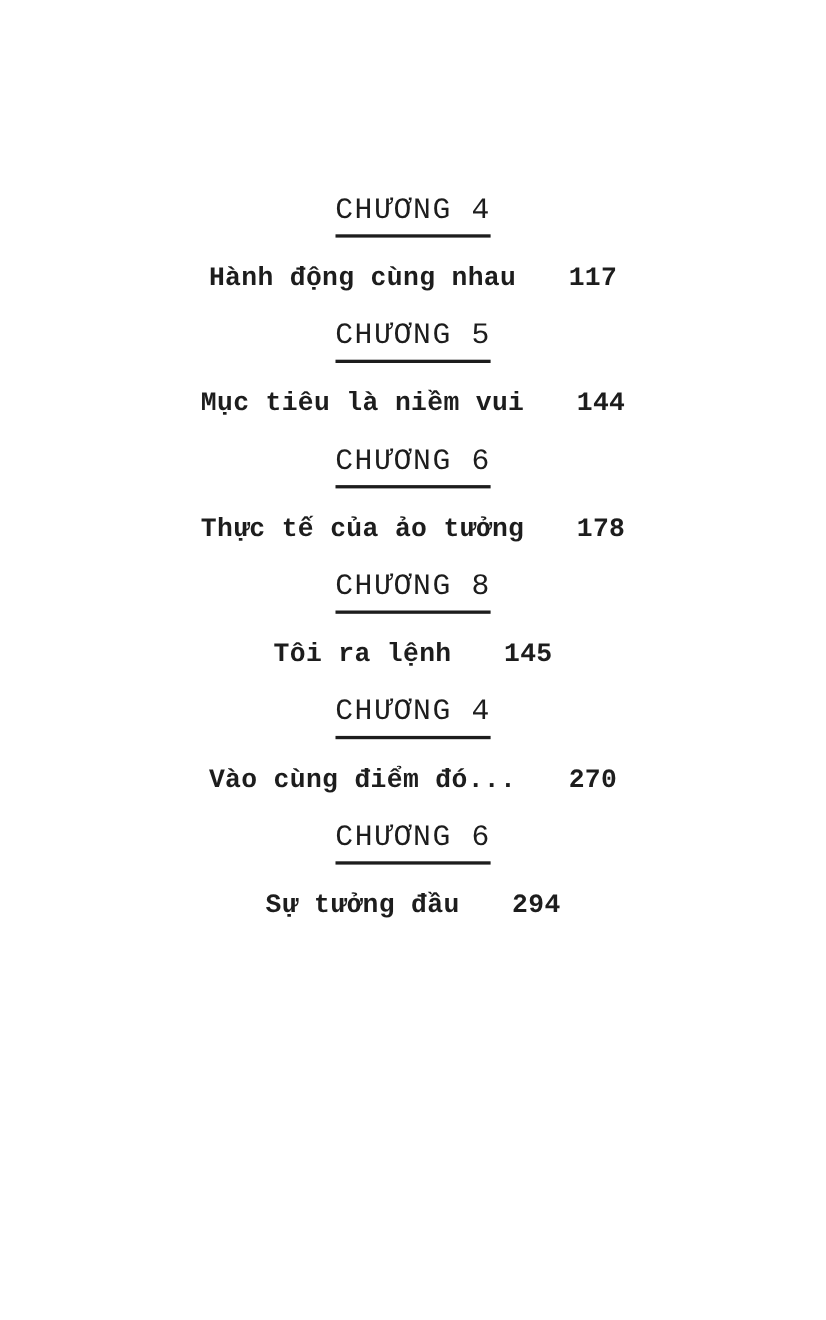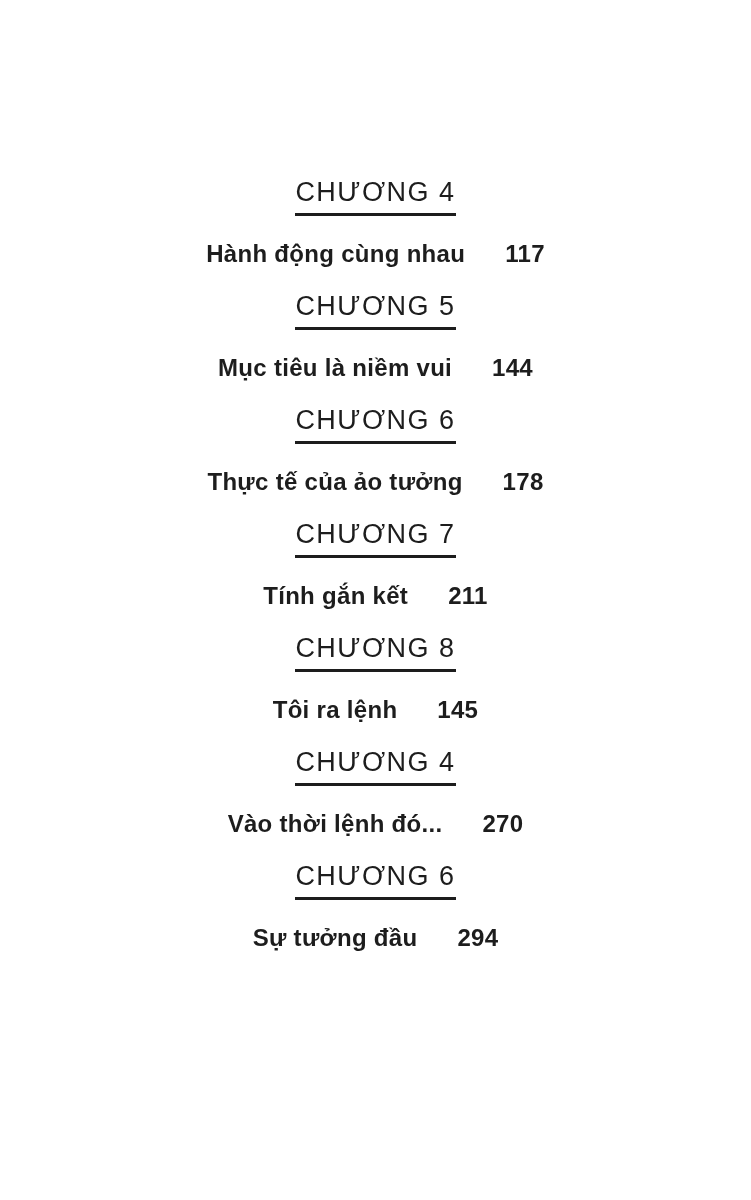--- a/index.html
+++ b/index.html
@@ -20,20 +20,21 @@
     padding-top: 177px;
     display: flex;
     flex-direction: column;
     align-items: center;
   }
   .chapter {
     display: flex;
     flex-direction: column;
     align-items: center;
     margin-bottom: 20px;
+    font-family: Liberation Mono, monospace;
   }
   .chapter-heading {
     display: inline-block;
     margin: 0 0 21px 0;
     font-size: 27px;
     font-weight: 500;
     letter-spacing: 1.5px;
     line-height: 30px;
     padding-bottom: 6px;
     border-bottom: 3px solid #1d1d1d;
@@ -73,40 +74,33 @@
   </section>
 
   <section class="chapter">
     <h2 class="chapter-heading">CHƯƠNG 6</h2>
     <p class="chapter-line">
       <span class="chapter-title">Thực tế của ảo tưởng</span>
       <span class="chapter-page">178</span>
     </p>
   </section>
 
-  <section class="chapter">
-    <h2 class="chapter-heading">CHƯƠNG 7</h2>
-    <p class="chapter-line">
-      <span class="chapter-title">Tính gắn kết</span>
-      <span class="chapter-page">211</span>
-    </p>
-  </section>
 
   <section class="chapter">
     <h2 class="chapter-heading">CHƯƠNG 8</h2>
     <p class="chapter-line">
       <span class="chapter-title">Tôi ra lệnh</span>
       <span class="chapter-page">145</span>
     </p>
   </section>
 
   <section class="chapter">
     <h2 class="chapter-heading">CHƯƠNG 4</h2>
     <p class="chapter-line">
-      <span class="chapter-title">Vào thời lệnh đó...</span>
+      <span class="chapter-title">Vào cùng điểm đó...</span>
       <span class="chapter-page">270</span>
     </p>
   </section>
 
   <section class="chapter">
     <h2 class="chapter-heading">CHƯƠNG 6</h2>
     <p class="chapter-line">
       <span class="chapter-title">Sự tưởng đầu</span>
       <span class="chapter-page">294</span>
     </p>

